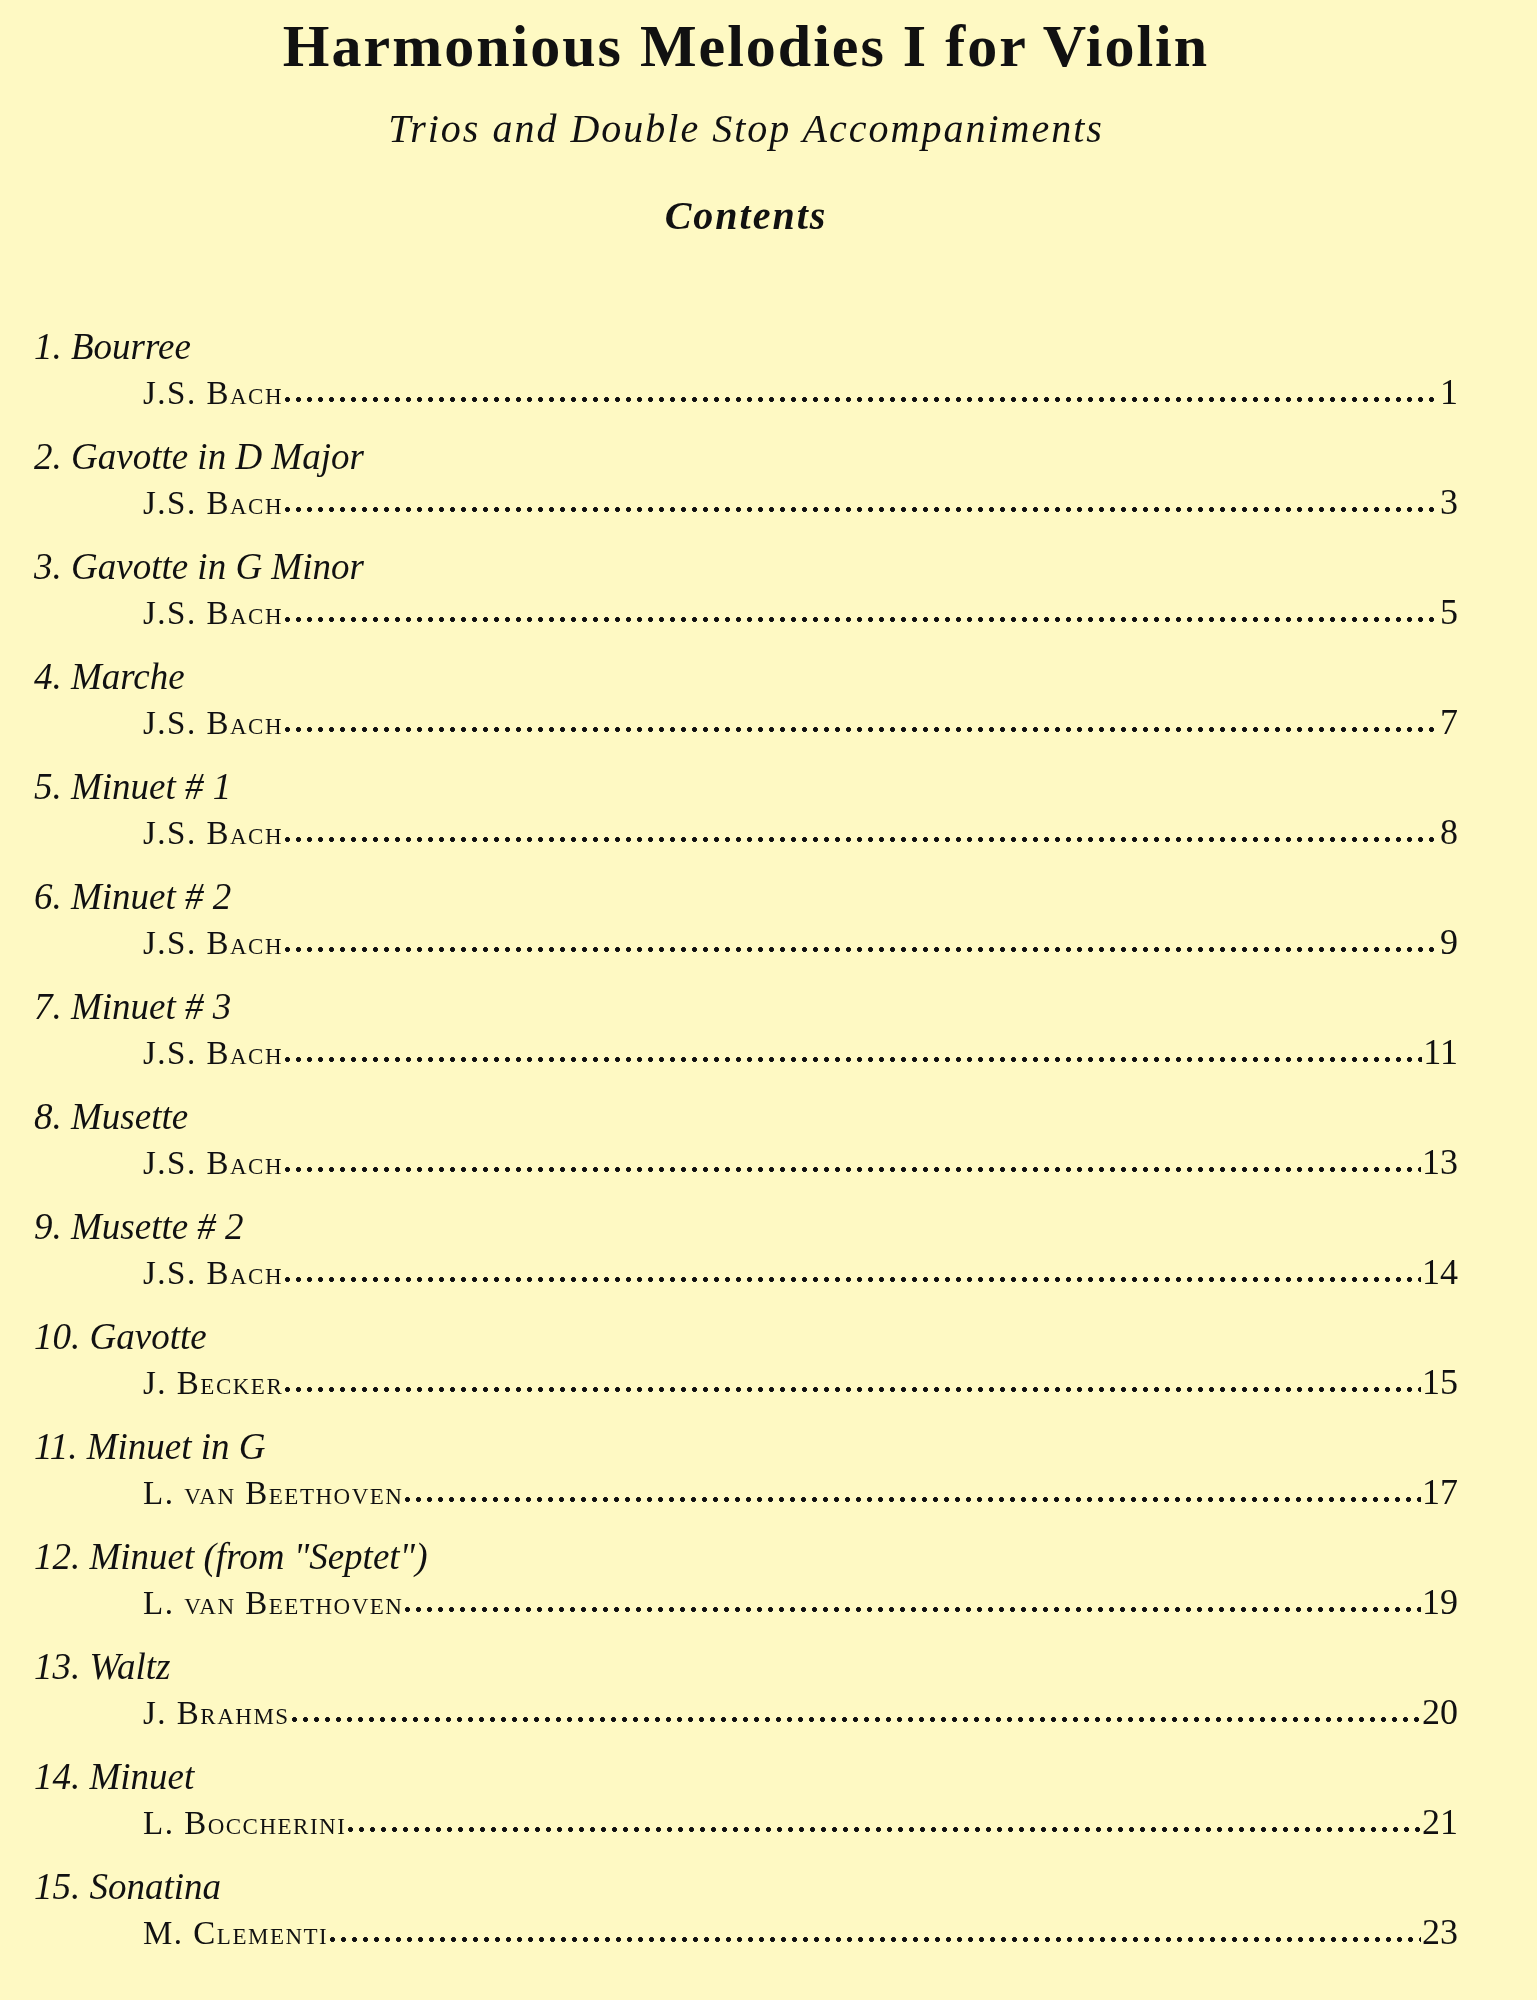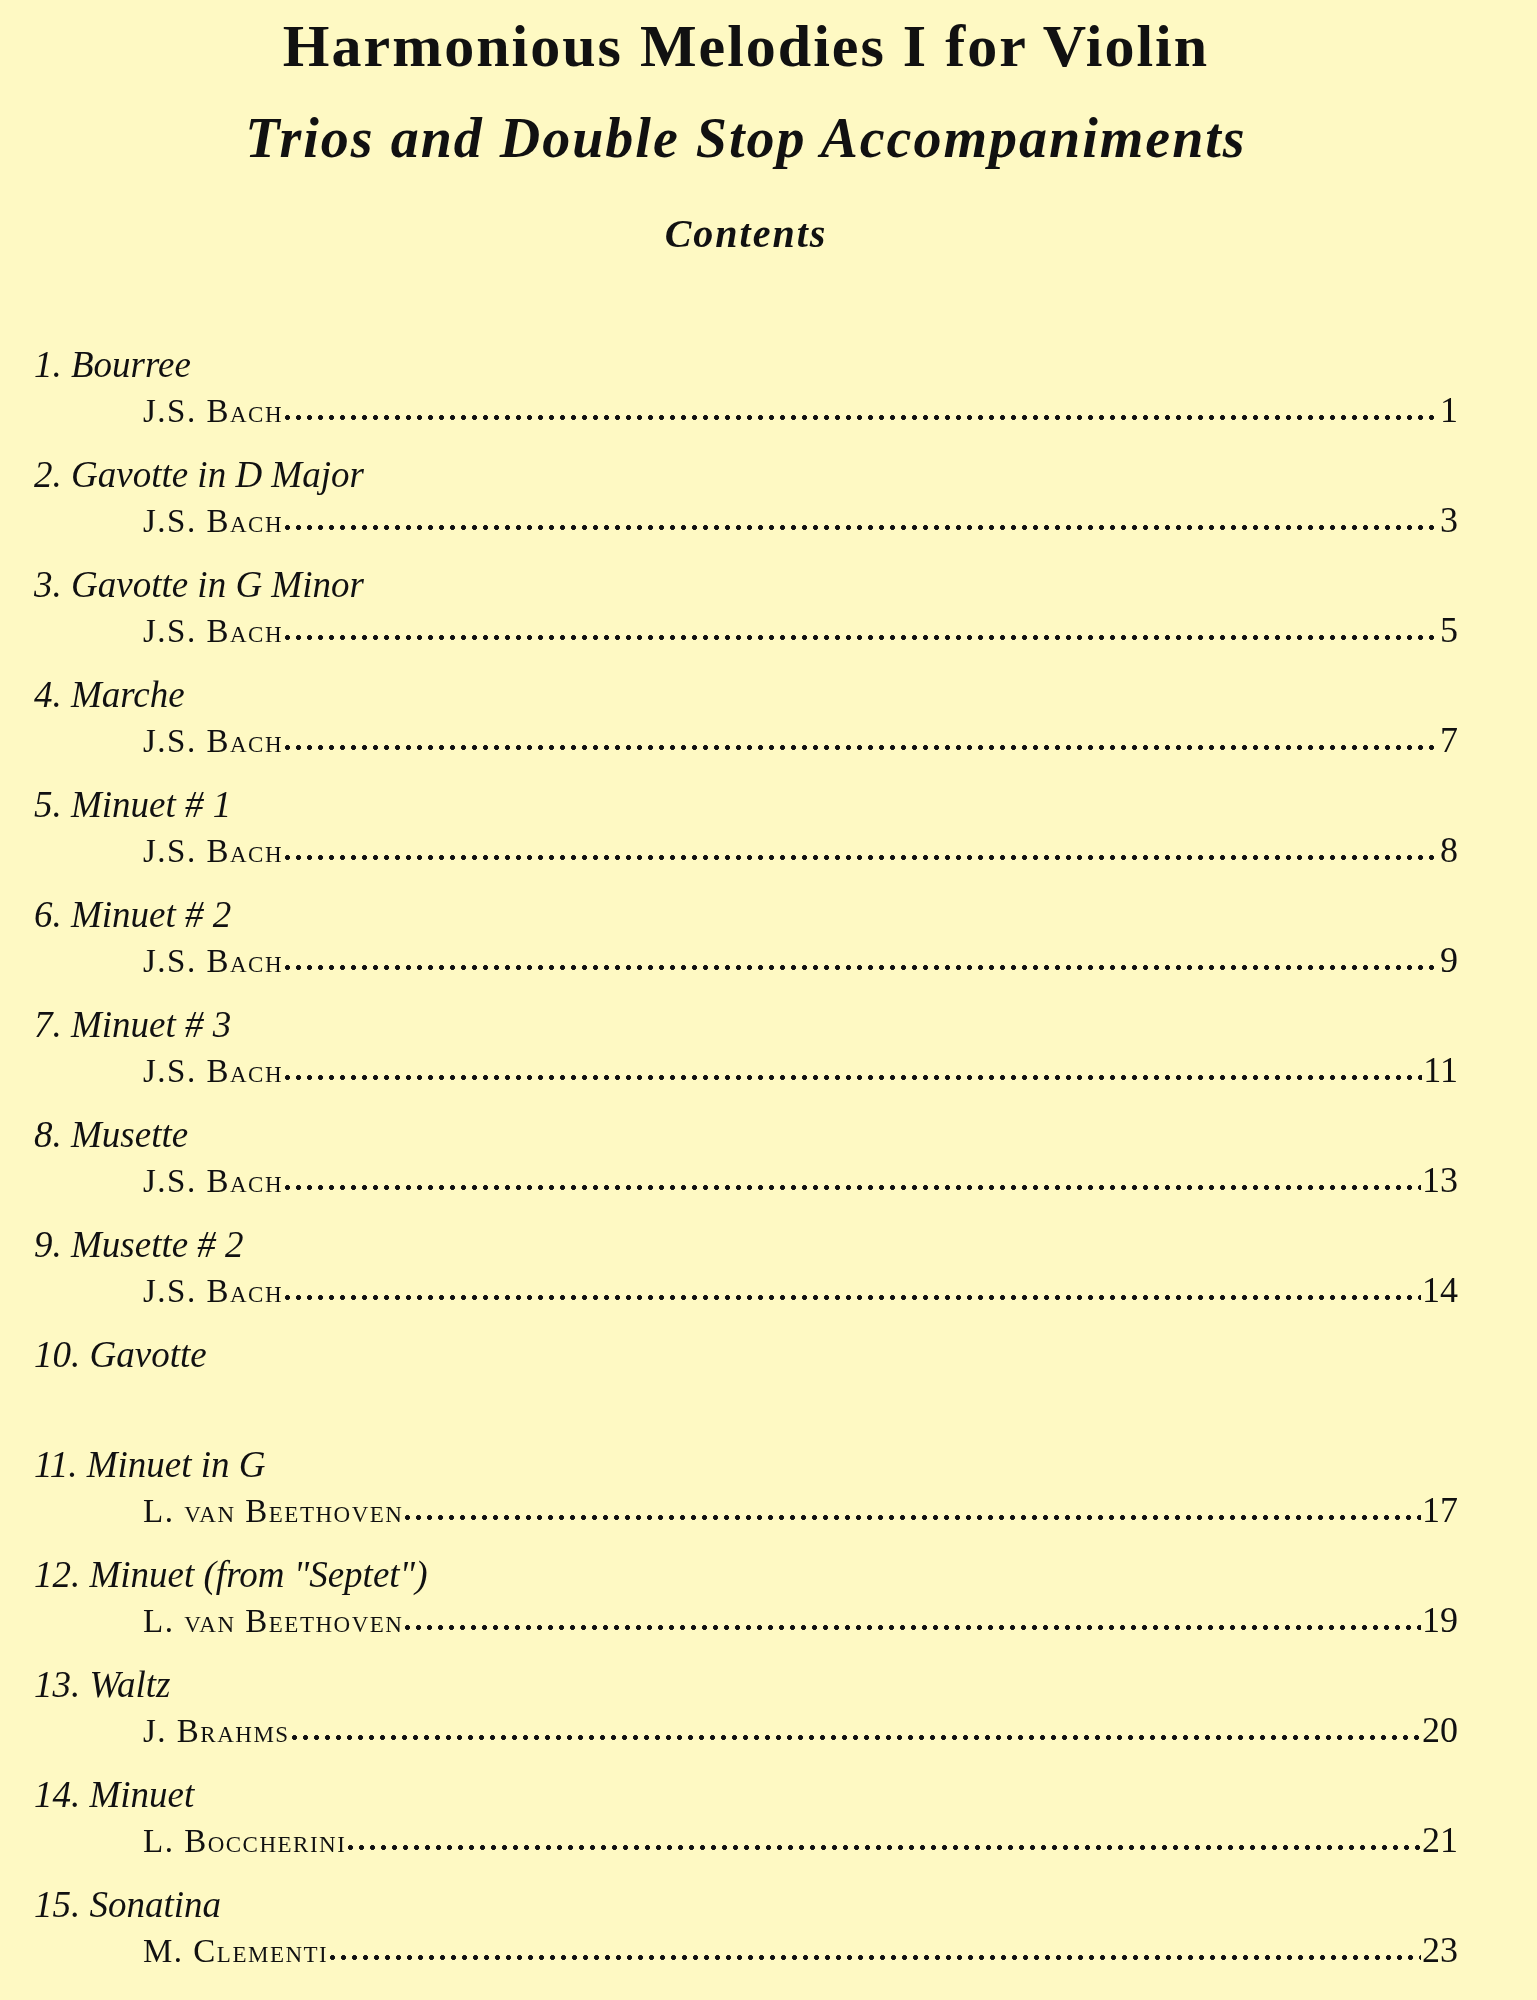--- a/index.html
+++ b/index.html
@@ -23,22 +23,22 @@
   .header { text-align: center; }
   .book-title {
     margin: 0;
     font-size: 60px;
     font-weight: bold;
     letter-spacing: 2px;
     line-height: 1.15;
   }
   .book-subtitle {
     margin: 26px 0 0 0;
-    font-size: 56px;
-    font-weight: bold;
+    font-size: 40px;
+    font-weight: normal;
     font-style: italic;
     letter-spacing: 2px;
     line-height: 1.12;
   }
   .contents-heading {
     margin: 42px 0 0 0;
     font-size: 40px;
     font-weight: bold;
     font-style: italic;
     letter-spacing: 2px;
@@ -176,20 +176,25 @@
       <div class="entry-title">9. Musette # 2</div>
       <div class="entry-line">
         <span class="composer">J.S. Bach</span>
         <span class="leader"></span>
         <span class="page-num">14</span>
       </div>
     </div>
 
     <div class="entry">
       <div class="entry-title">10. Gavotte</div>
+      <div class="entry-line">
+        <span class="composer">J. Becker</span>
+        <span class="leader"></span>
+        <span class="page-num">15</span>
+      </div>
     </div>
 
     <div class="entry">
       <div class="entry-title">11. Minuet in G</div>
       <div class="entry-line">
         <span class="composer">L. van Beethoven</span>
         <span class="leader"></span>
         <span class="page-num">17</span>
       </div>
     </div>

